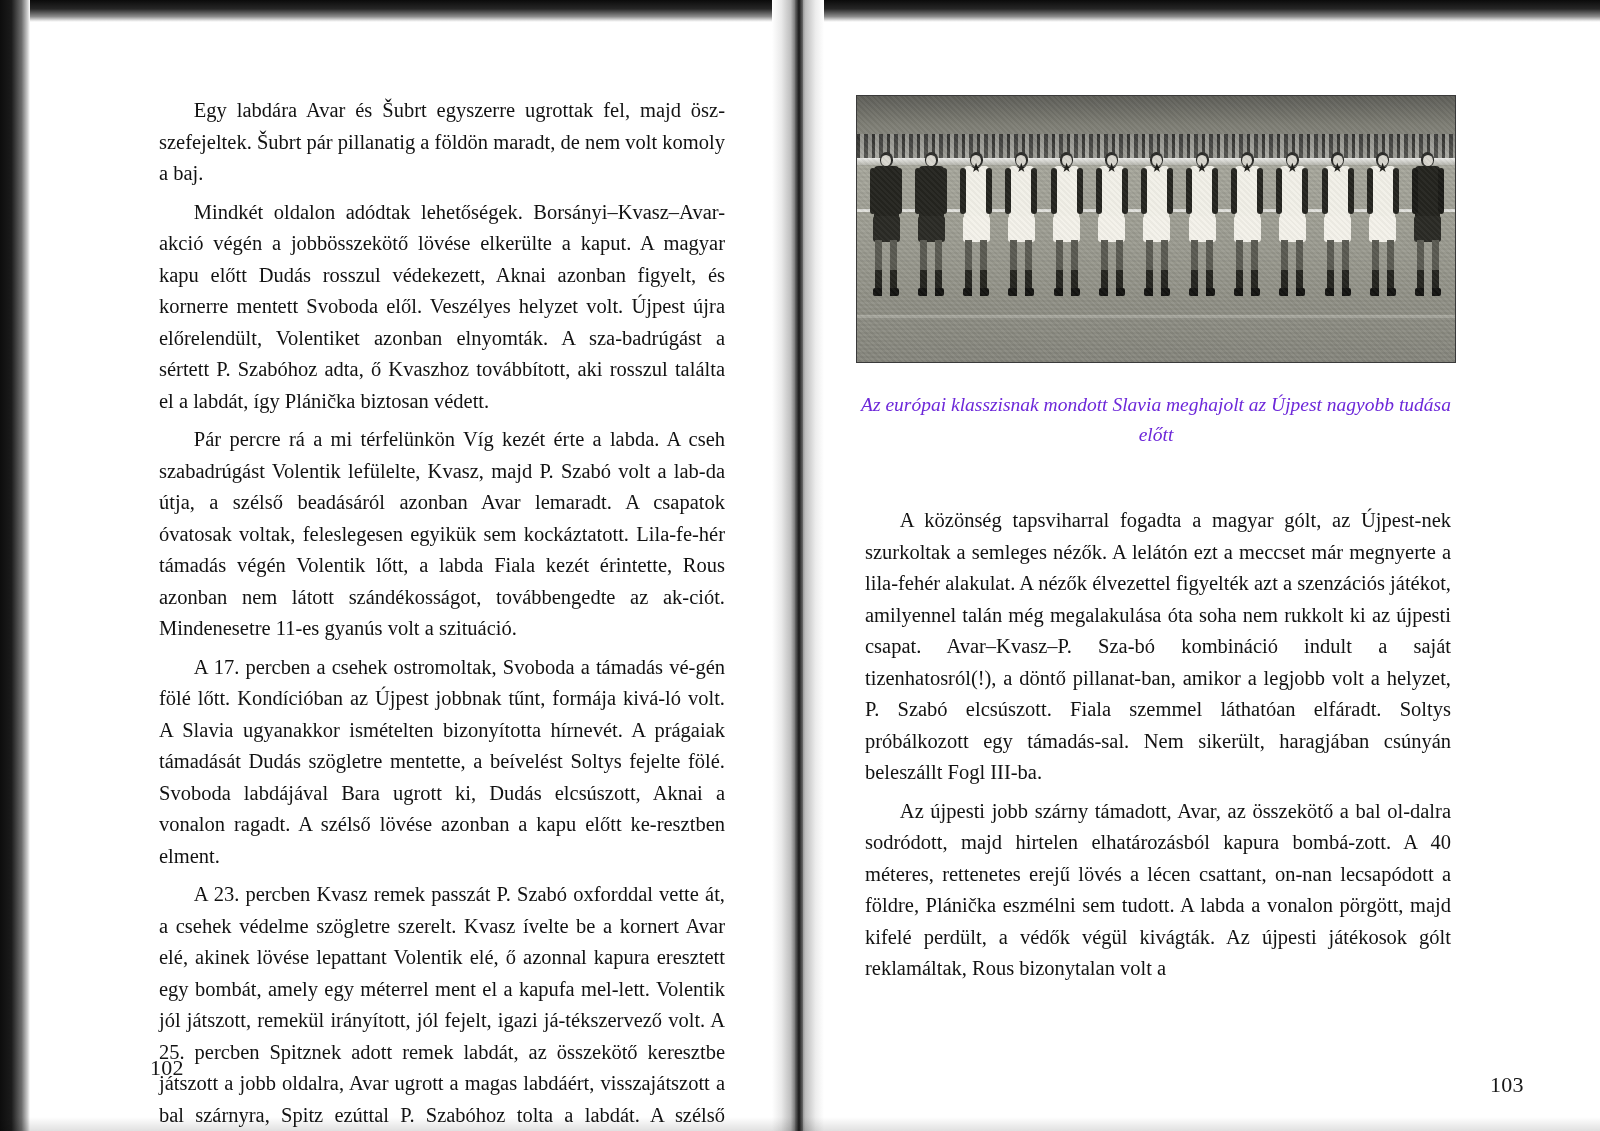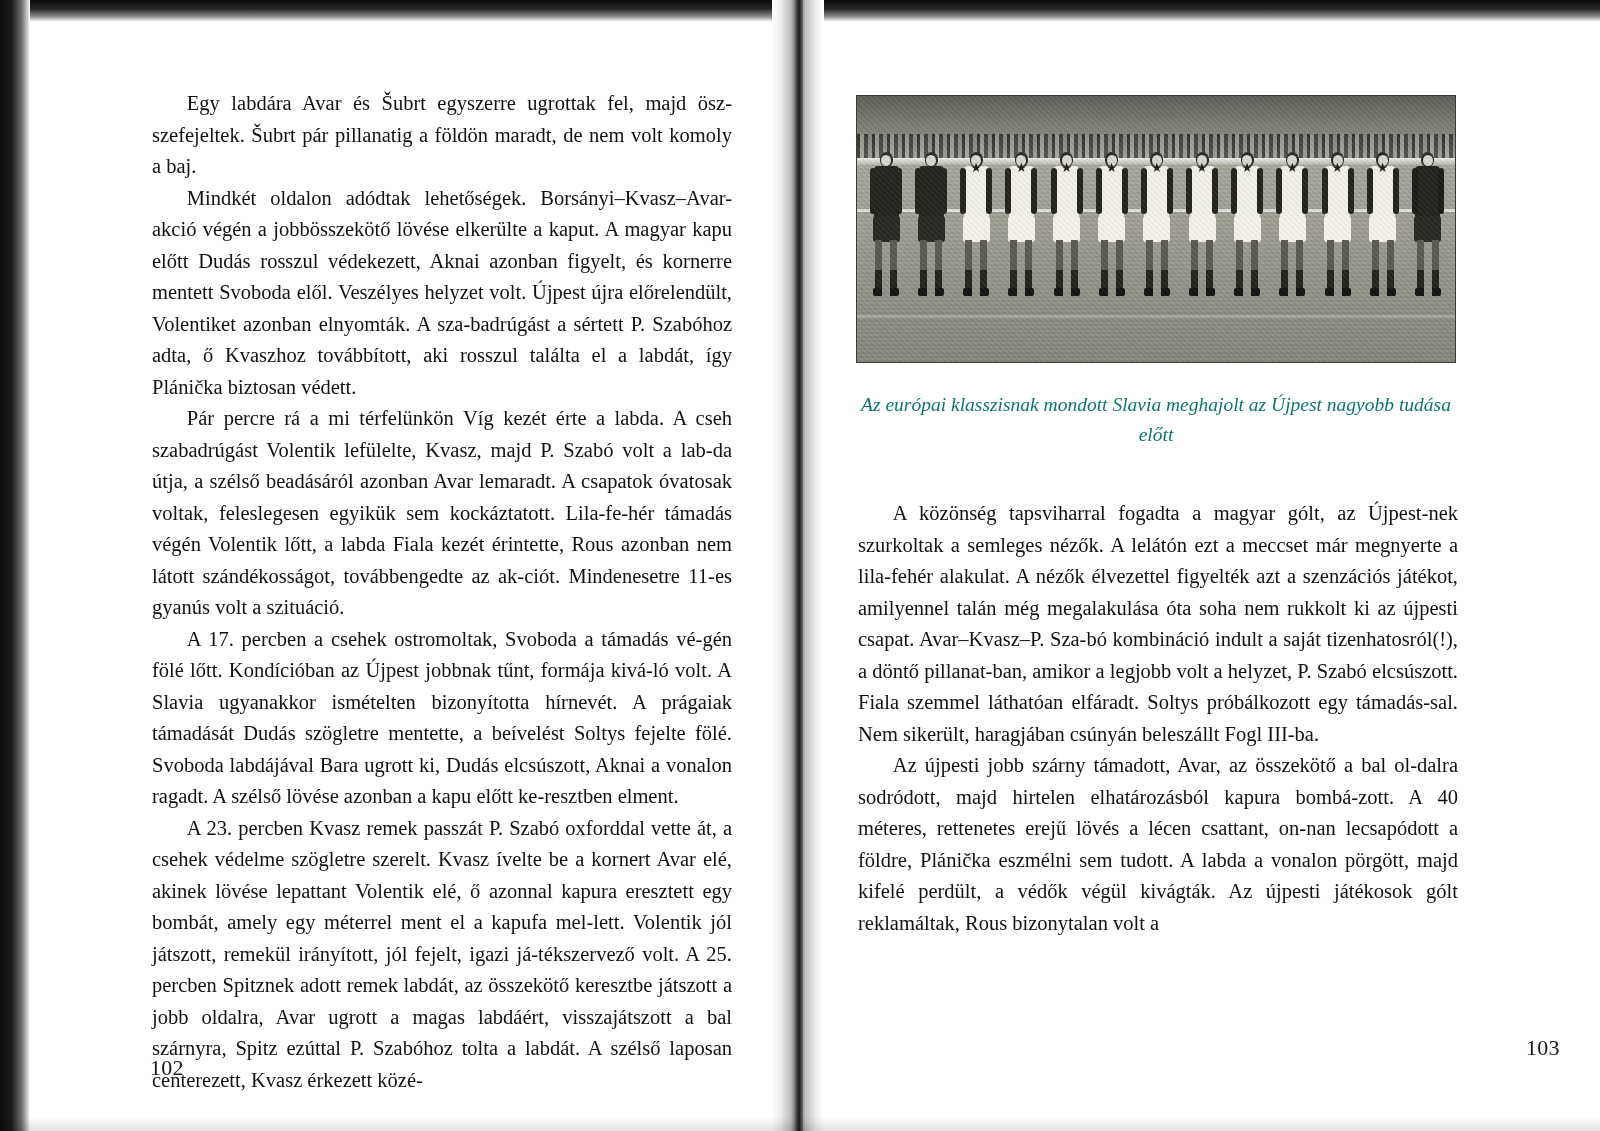--- a/index.html
+++ b/index.html
@@ -63,21 +63,21 @@
 
   .col {
     position: absolute;
     font-size: 20.5px;
     line-height: 31.5px;
     text-align: justify;
     text-justify: inter-word;
     color: #121212;
     hyphens: manual;
   }
-  .col p { margin: 0; text-indent: 1.7em; }
+  .col p { margin: 7px; text-indent: 1.7em; }
   .col p.first { text-indent: 1.7em; }
 
   #left-col {
     left: 122px;
     top: 88px;
     width: 580px;
   }
 
   #right-col {
     left: 38px;
@@ -85,21 +85,21 @@
     width: 600px;
   }
 
   .folio {
     position: absolute;
     font-size: 22px;
     color: #171717;
     letter-spacing: .3px;
   }
   .folio-left { left: 120px; top: 1055px; }
-  .folio-right { left: 670px; top: 1035px; margin-left: 36px; }
+  .folio-right { left: 670px; top: 1072px; }
 
   
   .photo-wrap {
     position: absolute;
     left: 36px;
     top: 95px;
     width: 600px;
   }
   .photo {
     position: relative;
@@ -209,21 +209,21 @@
       repeating-linear-gradient(45deg, rgba(255,255,255,.035) 0 2px, rgba(0,0,0,.035) 2px 4px);
     pointer-events: none;
   }
   .caption {
     margin-top: 27px;
     font-family: "Liberation Serif", serif;
     font-style: italic;
     font-size: 19.5px;
     line-height: 30px;
     text-align: center;
-    color: #0f766e;
+    color: #6d28d9;
   }
 </style>
 </head>
 <body>
 
 <div class="spread">
 
   <div class="edge-top"></div>
   <div class="edge-left"></div>
 

